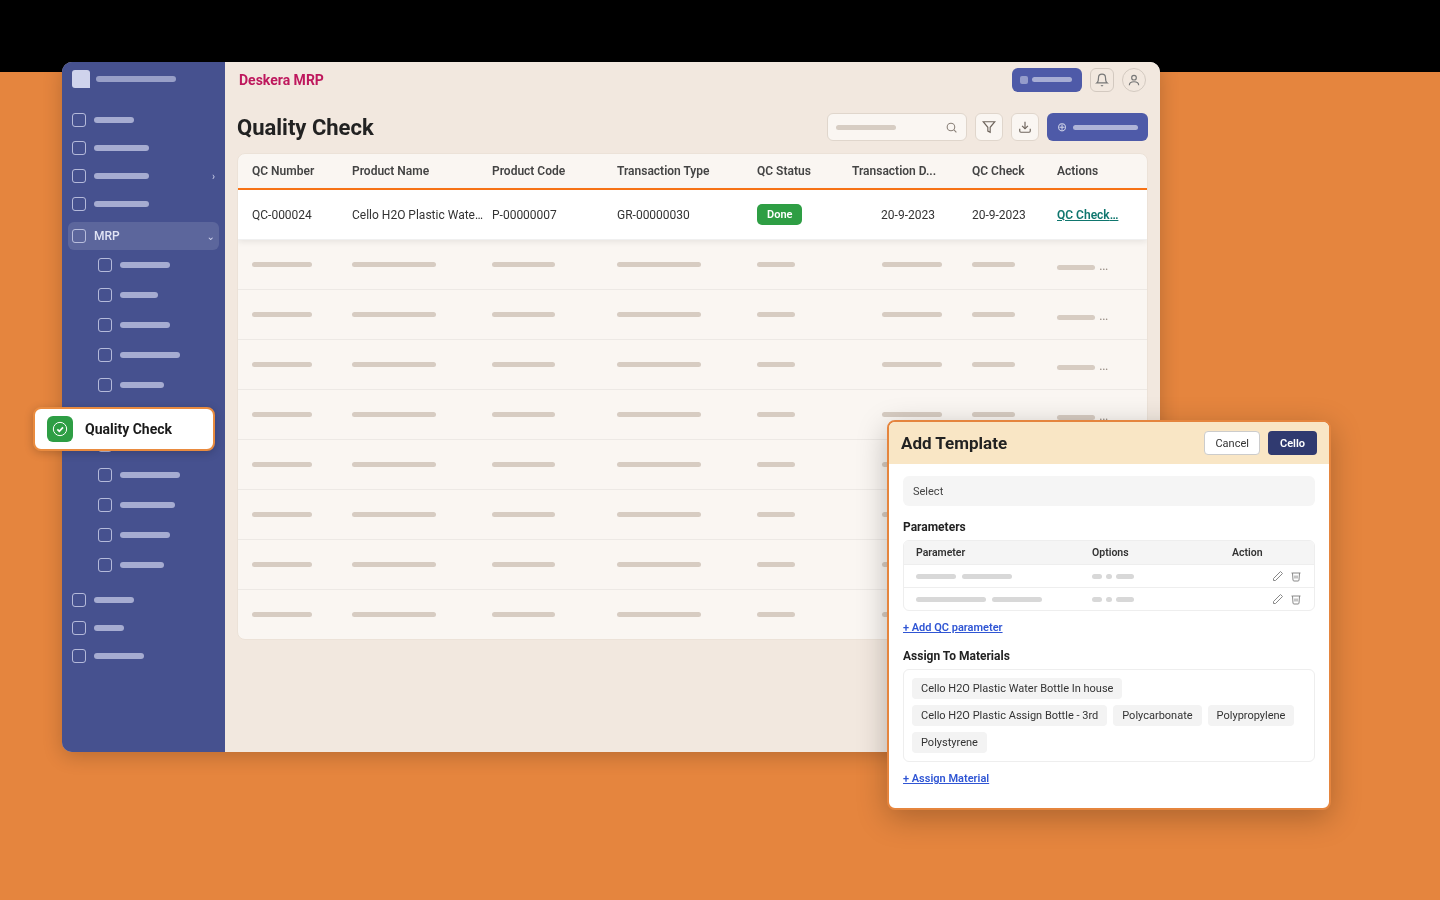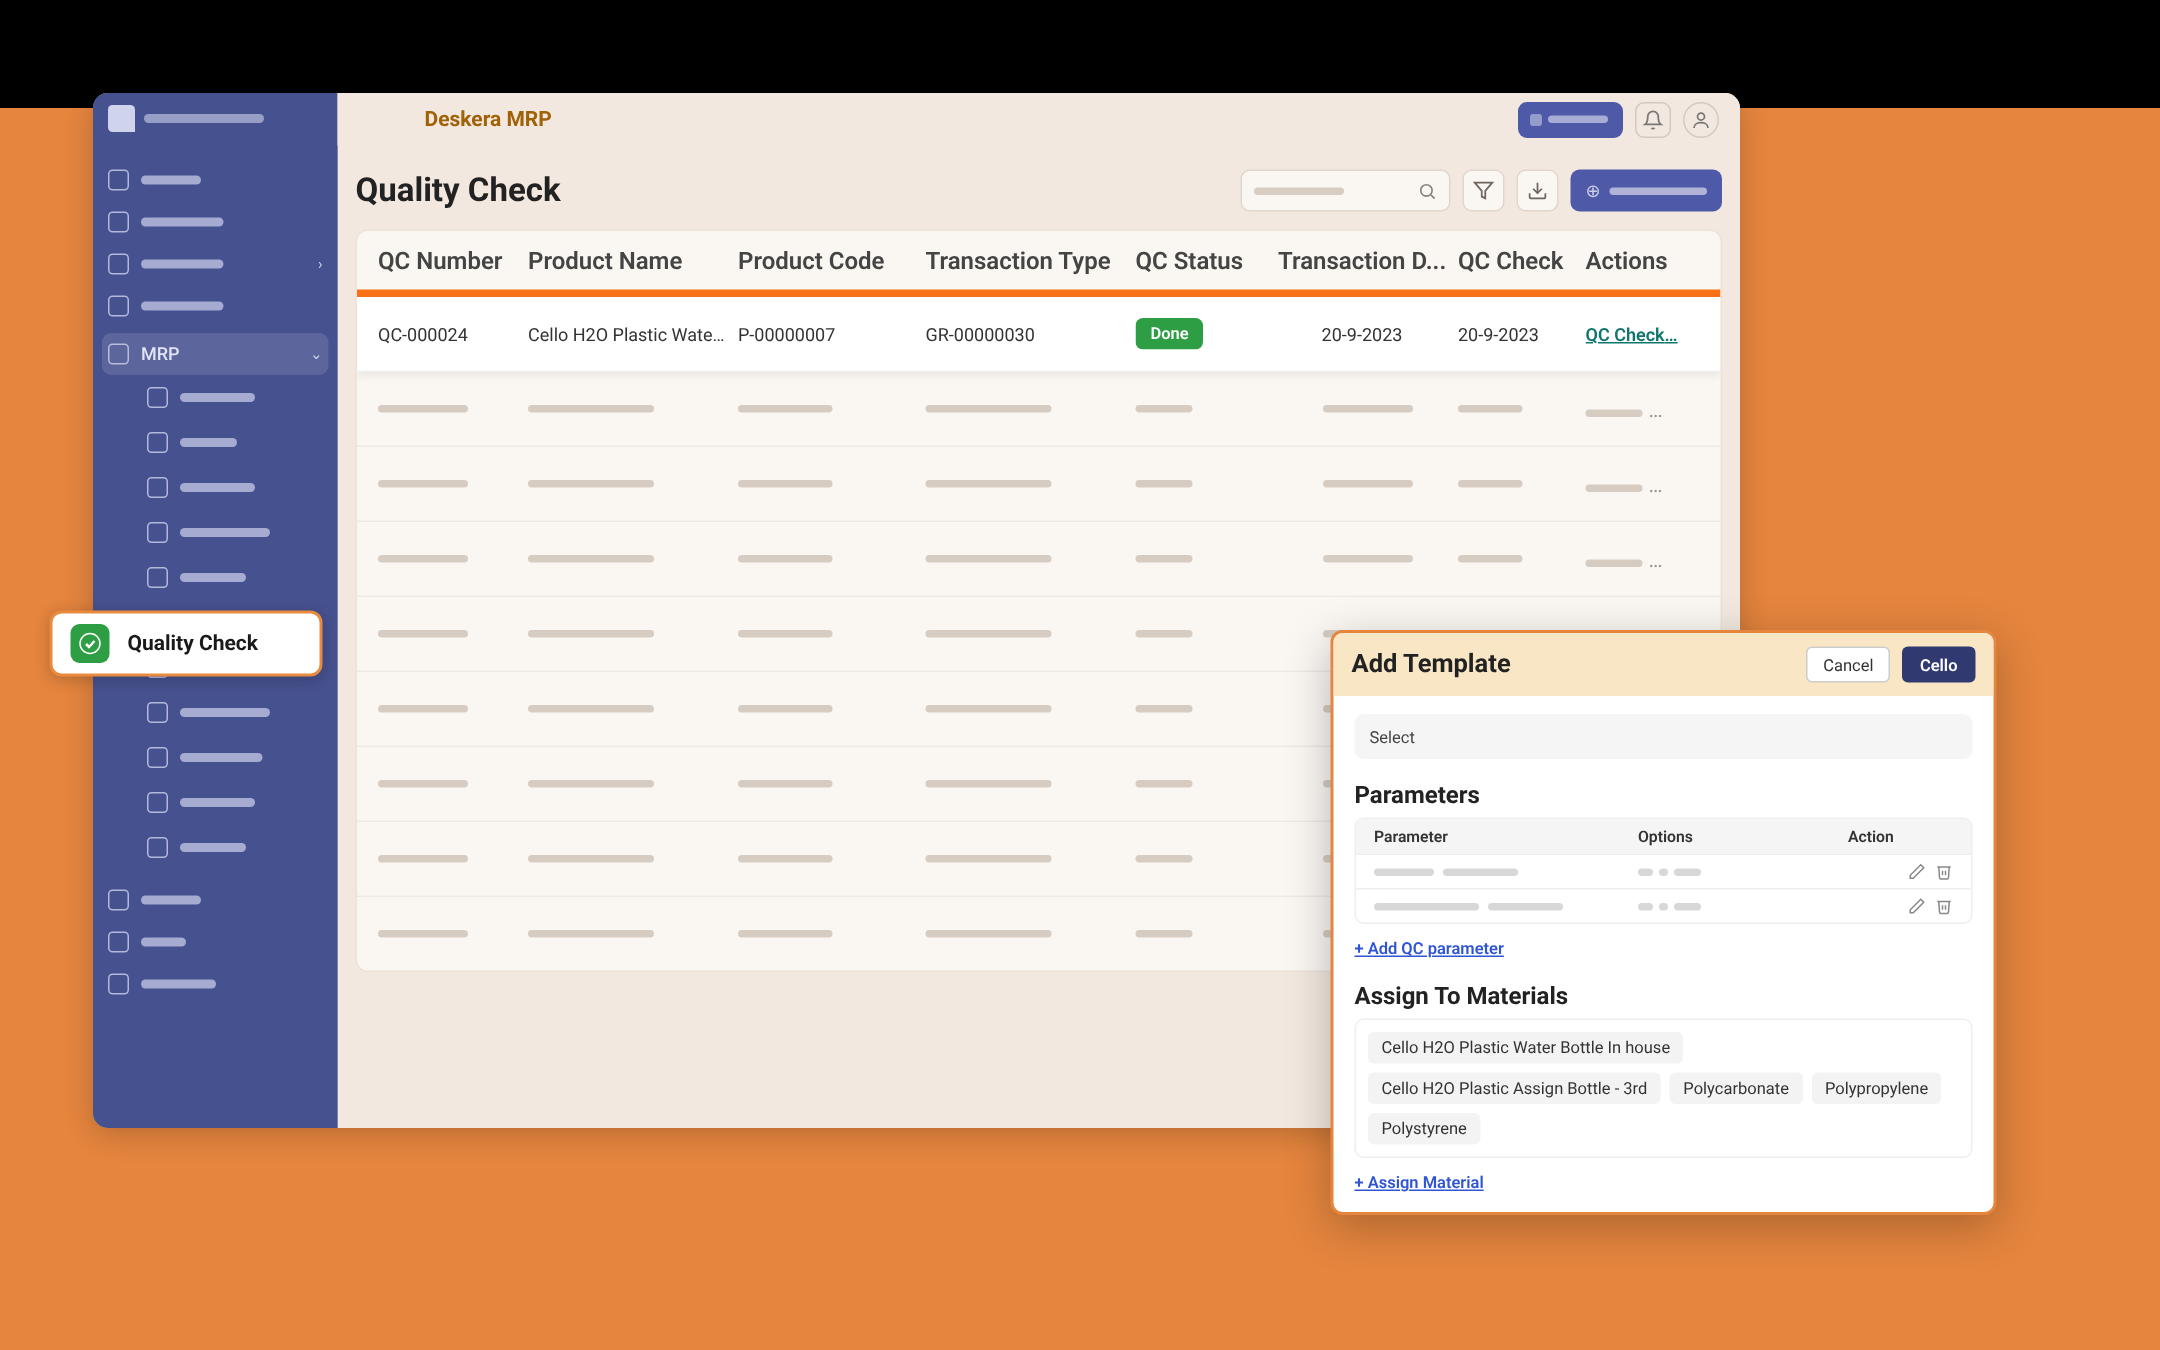--- a/index.html
+++ b/index.html
@@ -13,61 +13,61 @@
 .sidebar .logo-text { height: 6px; width: 80px; background: rgba(207,211,236,.6); border-radius: 3px; }
 .side-item { position: relative; display: flex; align-items: center; height: 28px; padding: 0 10px; gap: 8px; }
 .side-item .ic { width: 14px; height: 14px; border: 1.5px solid rgba(207,211,236,.8); border-radius: 3px; }
 .side-item .lab { height: 6px; background: rgba(207,211,236,.7); border-radius: 3px; width: 60px; }
 .side-item.active { background: rgba(255,255,255,.12); border-radius: 6px; margin: 0 6px; padding: 0 4px; }
 .side-item .mrp-text { color: #e1e4f5; font-size: 12px; font-weight: 500; }
 .side-item .chev { margin-left: auto; color: #cfd3ec; font-size: 10px; }
 .sub-items { padding-left: 26px; }
 .sub-items .side-item { height: 30px; }
 .topbar { position: absolute; left: 163px; right: 0; top: 0; height: 35px; background: #f2e8df; display: flex; align-items: center; padding: 0 14px; }
-.app-title { font-size: 14px; font-weight: 700; color: #a16207; margin-left: 44px; }
+.app-title { font-size: 14px; font-weight: 700; color: #be185d; }
 .top-right { margin-left: auto; display: flex; align-items: center; gap: 8px; }
 .primary-pill { background: #4e5aa8; height: 24px; width: 70px; border-radius: 6px; display: flex; align-items: center; padding: 0 8px; gap: 4px; }
 .primary-pill .sq { width: 8px; height: 8px; background: rgba(255,255,255,.4); border-radius: 2px; }
 .primary-pill .ln { height: 5px; width: 40px; background: rgba(255,255,255,.5); border-radius: 3px; }
 .icon-btn { width: 24px; height: 24px; border: 1px solid #d3c9c0; border-radius: 6px; display: flex; align-items: center; justify-content: center; color: #777; }
 .avatar-ic { width: 24px; height: 24px; border: 1px solid #d3c9c0; border-radius: 50%; display: flex; align-items: center; justify-content: center; color: #777; }
 .content { position: absolute; left: 163px; right: 0; top: 35px; bottom: 0; padding: 16px 12px; }
 .content-header { display: flex; align-items: center; margin-bottom: 12px; }
 .page-title { font-size: 22px; font-weight: 700; color: #222; }
 .header-tools { margin-left: auto; display: flex; align-items: center; gap: 8px; }
 .search-box { width: 140px; height: 28px; border: 1px solid #e0d6cc; background: #faf6f2; border-radius: 6px; display: flex; align-items: center; padding: 0 8px; gap: 6px; }
 .search-box .ph { height: 5px; width: 60px; background: #d7cdc3; border-radius: 3px; }
 .search-box .sic { margin-left: auto; color: #8a8078; }
 .tool-btn { width: 28px; height: 28px; border: 1px solid #e0d6cc; border-radius: 6px; display: flex; align-items: center; justify-content: center; color: #6f655d; background: #faf6f2; }
 .add-new { height: 28px; padding: 0 10px; background: #4e5aa8; border-radius: 6px; display: flex; align-items: center; gap: 6px; }
 .add-new .plus { color: rgba(255,255,255,.7); font-size: 12px; }
 .add-new .ln { height: 5px; width: 65px; background: rgba(255,255,255,.55); border-radius: 3px; }
 .table { background: #faf6f2; border: 1px solid #ece2d8; border-radius: 8px; overflow: hidden; }
-.thead { display: grid; grid-template-columns: 100px 140px 125px 140px 95px 120px 85px 95px; padding: 10px 14px; font-size: 16px; color: #444; font-weight: 600; border-bottom: 5px solid #f97316; }
+.thead { display: grid; grid-template-columns: 100px 140px 125px 140px 95px 120px 85px 95px; padding: 10px 14px; font-size: 12px; color: #444; font-weight: 600; border-bottom: 2px solid #f97316; }
 .trow { display: grid; grid-template-columns: 100px 140px 125px 140px 95px 120px 85px 95px; align-items: center; padding: 14px 14px; background: #fff; border-bottom: 1px solid rgba(0,0,0,.06); font-size: 12px; color: #333; }
 .trow.first { box-shadow: 0 2px 6px rgba(0,0,0,.08); position: relative; z-index: 1; }
 .tcell { white-space: nowrap; overflow: hidden; text-overflow: ellipsis; padding-right: 8px; }
 .status-pill { display: inline-flex; background: #2e9e44; color: #fff; font-size: 11px; font-weight: 600; border-radius: 5px; padding: 4px 10px; }
 .link { color: #0f766e; font-weight: 600; text-decoration: underline; }
 .skel-row { display: grid; grid-template-columns: 100px 140px 125px 140px 95px 120px 85px 95px; align-items: center; padding: 15px 14px; border-bottom: 1px solid rgba(0,0,0,.05); }
 .skel-row .sk { height: 5px; background: #d7ccc2; border-radius: 3px; width: 60%; }
 .skel-row .dots { color: #9a9088; font-size: 14px; letter-spacing: 2px; }
 .callout { position: absolute; top: 407px; left: 33px; width: 182px; height: 44px; background: #fff; border: 2px solid #e98b3f; border-radius: 8px; display: flex; align-items: center; gap: 12px; padding: 0 12px; box-shadow: 0 2px 10px rgba(0,0,0,.2); z-index: 5; }
 .callout .check-sq { width: 26px; height: 26px; background: #2e9e44; border-radius: 6px; display: flex; align-items: center; justify-content: center; color: #fff; }
 .callout .text { font-size: 14px; font-weight: 700; color: #1a1a1a; }
 .modal { position: absolute; top: 420px; left: 887px; width: 444px; height: 390px; background: #fff; border: 2px solid #e5853e; border-radius: 8px; overflow: hidden; box-shadow: 0 8px 30px rgba(0,0,0,.25); z-index: 6; }
 .modal-head { background: #f9e6c5; height: 42px; display: flex; align-items: center; padding: 0 12px; gap: 8px; }
 .modal-title { font-size: 17px; font-weight: 700; color: #222; }
 .modal-head .spacer { flex: 1; }
 .btn-cancel { height: 24px; padding: 0 10px; background: #fff; border: 1px solid #ccc; border-radius: 4px; font-size: 11px; color: #333; display: flex; align-items: center; }
 .btn-save { height: 24px; padding: 0 12px; background: #303a70; border-radius: 4px; font-size: 11px; color: #fff; font-weight: 600; display: flex; align-items: center; }
 .modal-body { padding: 12px 14px; }
 .fld-label { font-size: 11px; color: #333; font-weight: 600; margin-bottom: 6px; }
 .select-box { height: 30px; background: #f5f5f5; border-radius: 6px; display: flex; align-items: center; padding: 0 10px; font-size: 11px; color: #444; }
-.section-label { font-size: 16px; font-weight: 700; color: #222; margin: 14px 0 6px; }
+.section-label { font-size: 12px; font-weight: 700; color: #222; margin: 14px 0 6px; }
 .param-table { border: 1px solid #eee; border-radius: 6px; overflow: hidden; }
 .param-head { display: grid; grid-template-columns: 1fr 140px 70px; background: #f5f5f5; padding: 5px 12px; font-size: 10.5px; font-weight: 600; color: #333; }
 .param-head .r { text-align: left; }
 .param-row { display: grid; grid-template-columns: 1fr 140px 70px; align-items: center; padding: 5px 12px; border-top: 1px solid #eee; }
 .param-row .psk { height: 5px; background: #d8d8d8; border-radius: 3px; }
 .param-row .acts { display: flex; justify-content: flex-end; gap: 6px; color: #888; }
 .add-link { display: inline-block; margin-top: 10px; font-size: 11px; color: #2f55d4; font-weight: 600; text-decoration: underline; }
 .chips-box { border: 1px solid #eee; border-radius: 6px; padding: 8px; display: flex; flex-wrap: wrap; gap: 6px; }
 .chip { background: #f3f3f3; border-radius: 4px; padding: 4px 9px; font-size: 11px; color: #333; }
 svg { display: block; }

